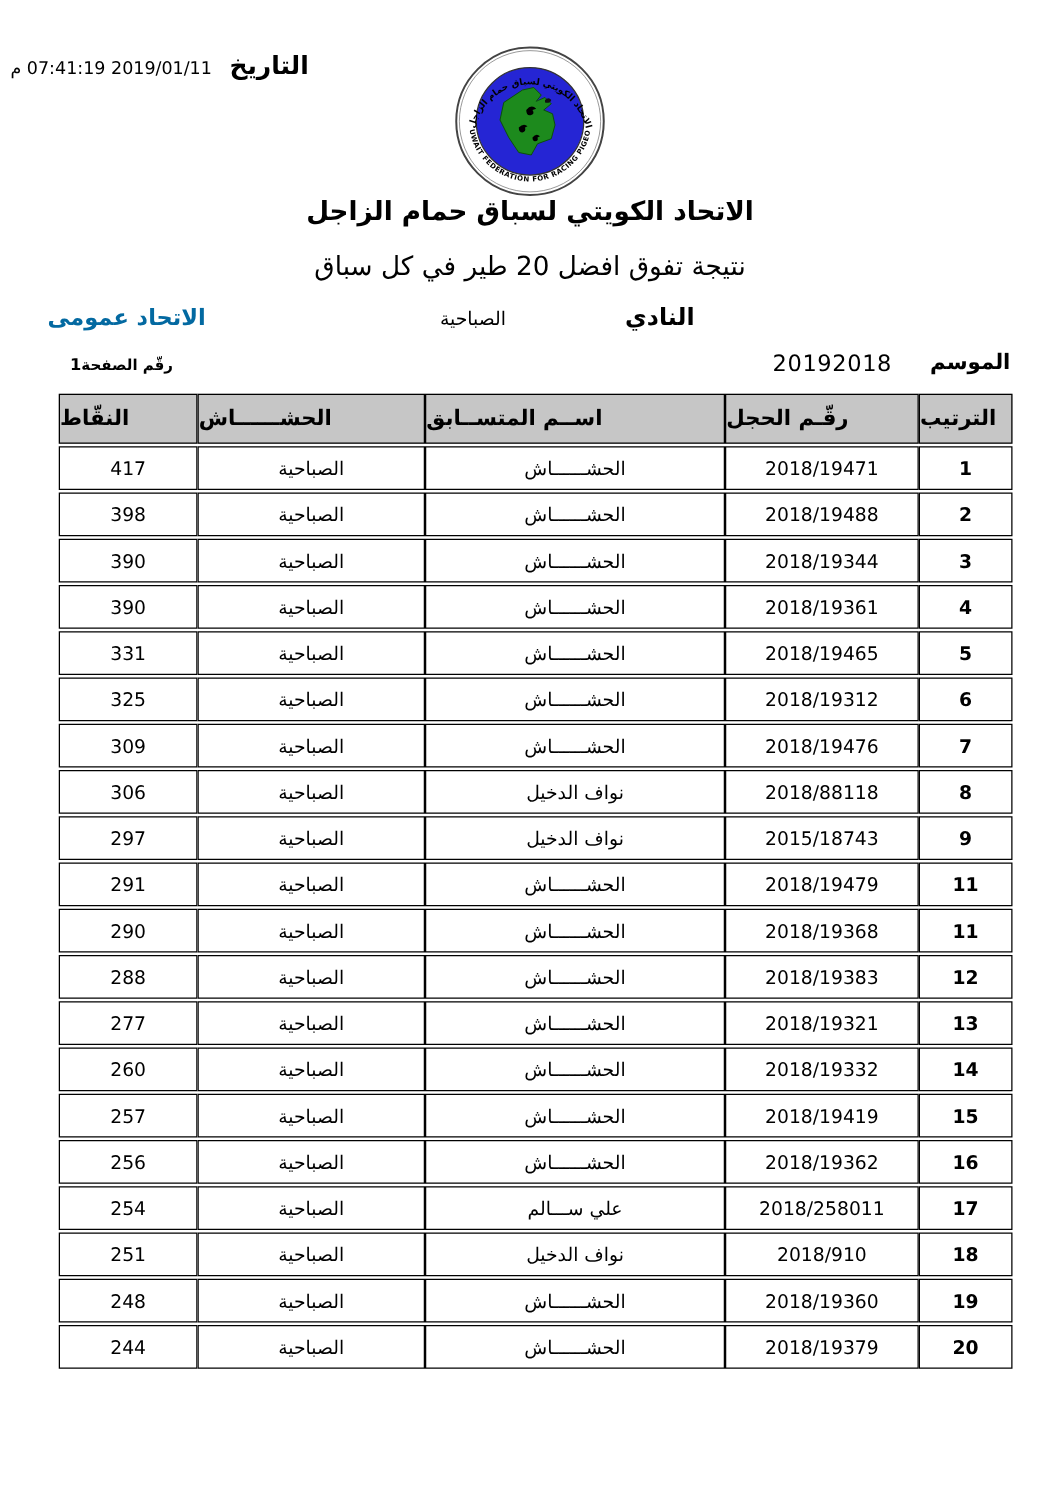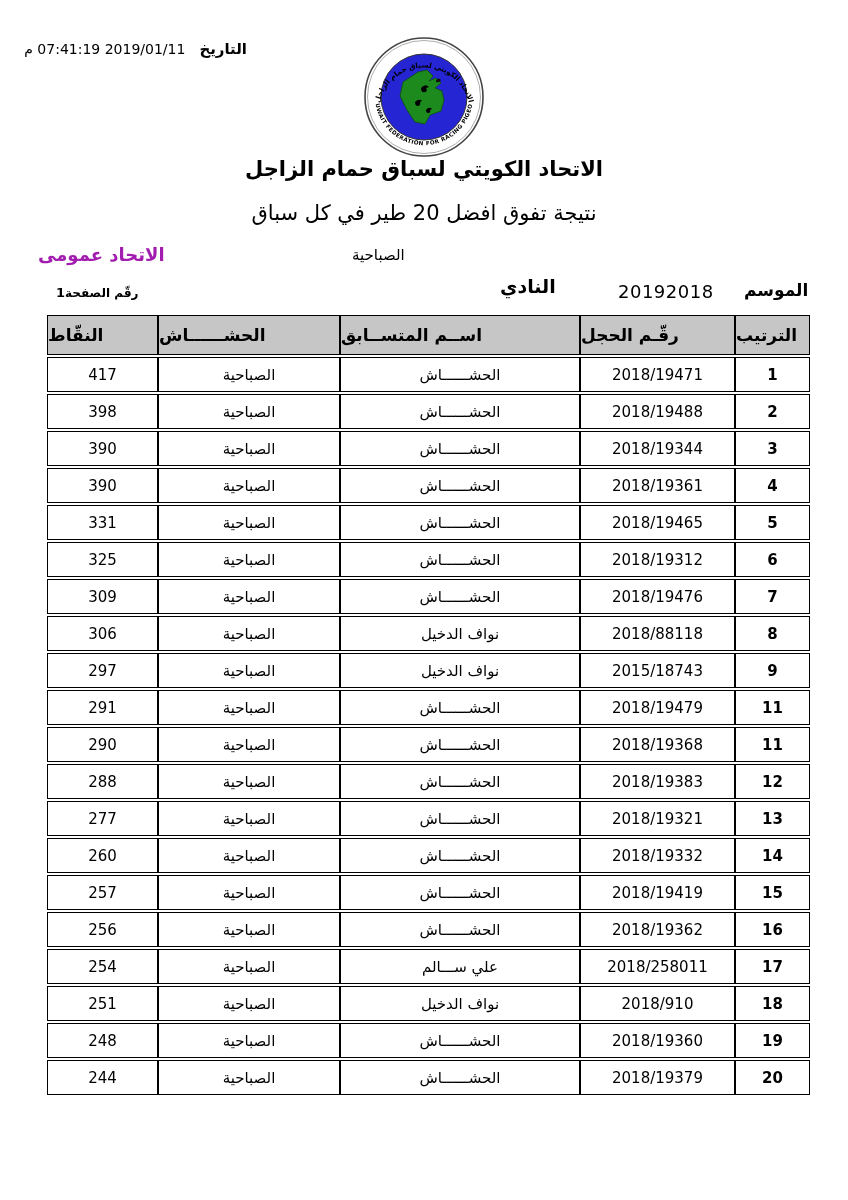--- a/index.html
+++ b/index.html
@@ -9,41 +9,41 @@
     background:#ffffff;
     font-family:"DejaVu Sans",sans-serif;
     color:#000;
     overflow:hidden;
   }
   
   .date-line{
     position:absolute;top:40px;left:15px;width:232px;
     direction:rtl;text-align:right;font-size:14px;white-space:nowrap;
   }
-  .date-line .lbl{font-weight:bold;margin-left:14px;font-size:15px;}
+  .date-line .lbl{font-weight:bold;margin-left:14px;font-size:20px;}
   .logo-wrap{position:absolute;top:36px;left:363px;width:122px;height:122px;}
   .title-1{
     position:absolute;top:157px;left:0;width:100%;
     text-align:center;font-size:21px;font-weight:bold;direction:rtl;
   }
   .title-2{
     position:absolute;top:201px;left:0;width:100%;
     text-align:center;font-size:21px;font-weight:normal;direction:rtl;
   }
   .club-label{
     position:absolute;top:243px;left:500px;
-    font-size:19px;font-weight:bold;direction:rtl;margin-top:32px;
+    font-size:19px;font-weight:bold;direction:rtl;
   }
   .club-value{
     position:absolute;top:246px;left:352px;
     font-size:15px;direction:rtl;
   }
   .union-label{
     position:absolute;top:244px;left:38px;
-    font-size:18px;font-weight:bold;color:#a21caf;direction:rtl;
+    font-size:18px;font-weight:bold;color:#0369a1;direction:rtl;
   }
   .season-label{
     position:absolute;top:280px;left:744px;
     font-size:17px;font-weight:bold;direction:rtl;
   }
   .season-value{
     position:absolute;top:281px;left:618px;
     font-size:18px;letter-spacing:.5px;
   }
   .page-line{

